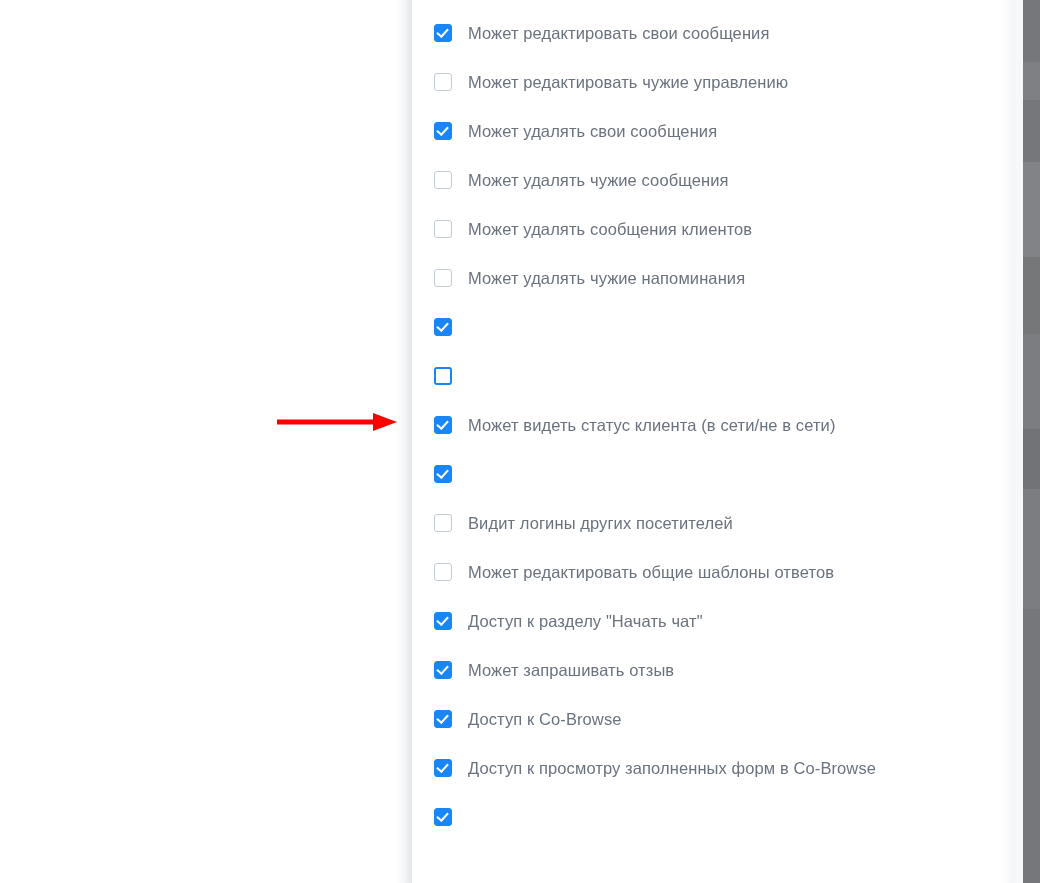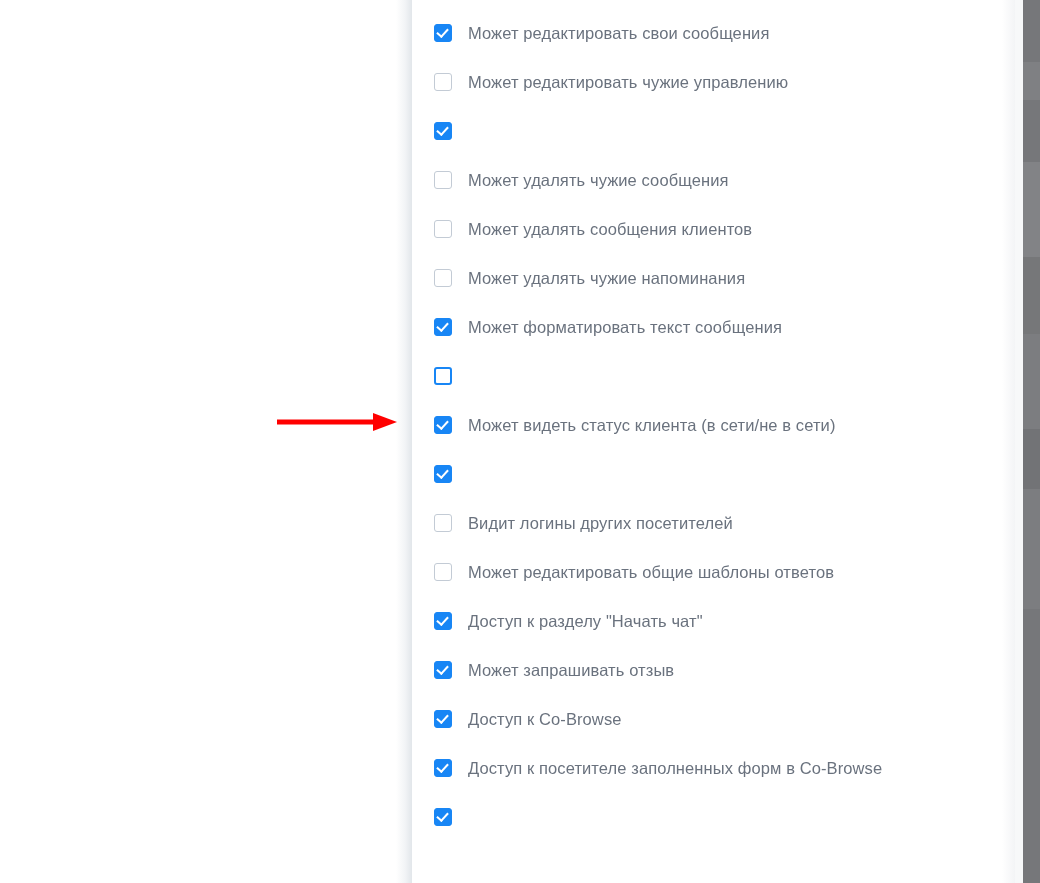--- a/index.html
+++ b/index.html
@@ -166,36 +166,36 @@
       <div class="permission-row">
         <span class="checkbox checked"></span>
         <span class="permission-label">Может редактировать свои сообщения</span>
       </div>
       <div class="permission-row">
         <span class="checkbox unchecked"></span>
         <span class="permission-label">Может редактировать чужие управлению</span>
       </div>
       <div class="permission-row">
         <span class="checkbox checked"></span>
+        <span class="permission-label">Может удалять свои сообщения</span>
       </div>
       <div class="permission-row">
         <span class="checkbox unchecked"></span>
         <span class="permission-label">Может удалять чужие сообщения</span>
       </div>
       <div class="permission-row">
         <span class="checkbox unchecked"></span>
         <span class="permission-label">Может удалять сообщения клиентов</span>
       </div>
       <div class="permission-row">
         <span class="checkbox unchecked"></span>
         <span class="permission-label">Может удалять чужие напоминания</span>
       </div>
       <div class="permission-row">
         <span class="checkbox checked"></span>
-        <span class="permission-label">Может форматировать текст сообщения</span>
       </div>
       <div class="permission-row">
         <span class="checkbox focused"></span>
       </div>
       <div class="permission-row">
         <span class="checkbox checked"></span>
         <span class="permission-label">Может видеть статус клиента (в сети/не в сети)</span>
       </div>
       <div class="permission-row">
         <span class="checkbox checked"></span>
@@ -215,21 +215,21 @@
       <div class="permission-row">
         <span class="checkbox checked"></span>
         <span class="permission-label">Может запрашивать отзыв</span>
       </div>
       <div class="permission-row">
         <span class="checkbox checked"></span>
         <span class="permission-label">Доступ к Co-Browse</span>
       </div>
       <div class="permission-row">
         <span class="checkbox checked"></span>
-        <span class="permission-label">Доступ к посетителе заполненных форм в Co-Browse</span>
+        <span class="permission-label">Доступ к просмотру заполненных форм в Co-Browse</span>
       </div>
       <div class="permission-row">
         <span class="checkbox checked"></span>
       </div>
     </div>
 </div>
 
 <div class="right-fade"></div>
 <div class="right-gap"></div>
 <div class="right-strip" id="right-strip">

